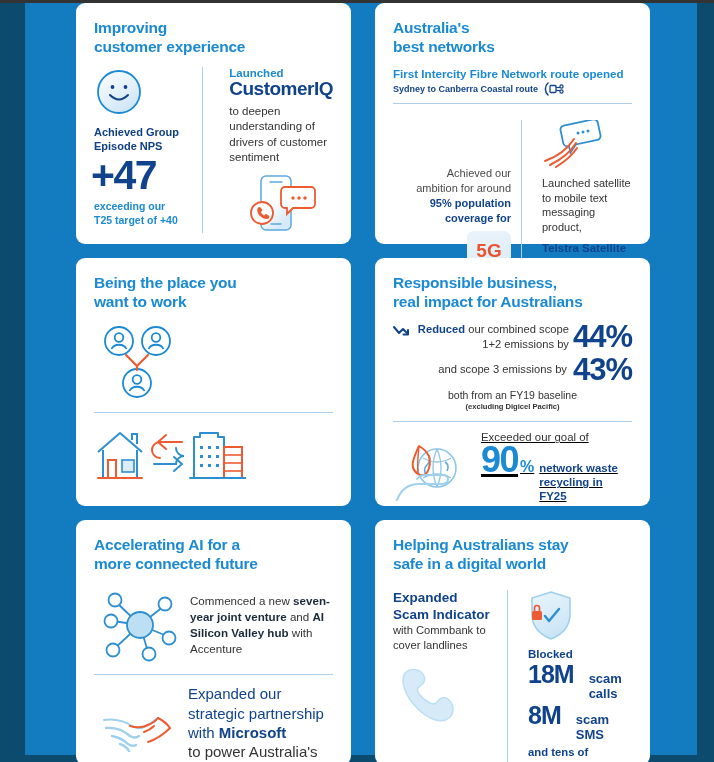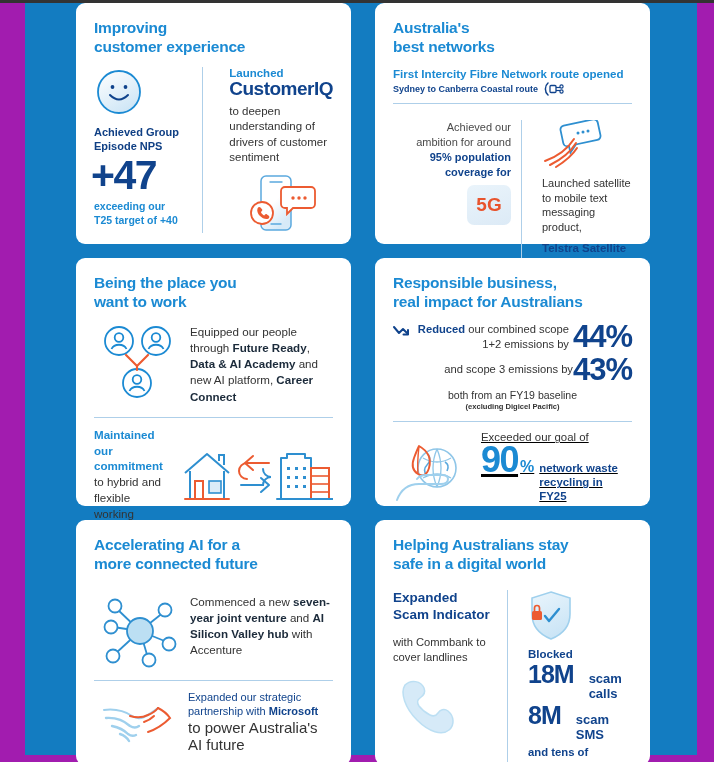--- a/index.html
+++ b/index.html
@@ -9,21 +9,21 @@
     height: 762px;
     background: #ffffff;
     font-family: "Liberation Sans", sans-serif;
     overflow: hidden;
   }
 
   #page {
     position: relative;
     width: 714px;
     height: 762px;
-    background: #a21caf;
+    background: #0c4a6e;
   }
 
   #topline {
     position: absolute;
     left: 0; top: 0;
     width: 714px; height: 3px;
     background: #333333;
   }
 
   #bluebg {
@@ -94,21 +94,21 @@
   .c1-47 { font-size: 41px; line-height: 1.0; margin: 2px 0 4px -3px; }
   .c1-exceed { font-size: 10.5px; font-weight: bold; color: #1b8ad3; line-height: 1.32; }
   .c1-right { flex: 1; padding-left: 12px; }
   .c1-launched { color: #1b8ad3; font-size: 11.5px; font-weight: bold; }
   .c1-ciq { color: #10438c; font-size: 19px; font-weight: bold; letter-spacing: -0.5px; line-height: 1.1; margin-bottom: 4px; }
   .c1-desc { color: #333; font-size: 11.5px; line-height: 1.34; }
 
   
   .c2-sub1 { color: #1b8ad3; font-size: 11.6px; font-weight: bold; }
   .c2-sub2 { color: #10438c; font-size: 9px; font-weight: bold; display: flex; align-items: center; gap: 5px; margin-top: 2px; text-align: center;}
-  .c2-body { display: flex; gap: 10px; margin-top: 16px; }
+  .c2-body { display: flex; gap: 10px; margin-top: 16px; align-items: flex-end; }
   .c2-left { width: 118px; text-align: right; }
   .c2-ach { color: #4a4a4a; font-size: 11px; line-height: 1.38; }
   .c2-95 { color: #10438c; font-weight: bold; font-size: 11px; line-height: 1.38; }
   .c2-5g {
     margin-top: 4px; margin-left: auto;
     width: 44px; height: 40px;
     border-radius: 7px;
     background: linear-gradient(160deg,#eaf4fb 0%, #dceaf6 100%);
     display: flex; align-items: center; justify-content: center;
     color: #e8542e; font-size: 19px; font-weight: bold;
@@ -124,44 +124,44 @@
   .c3-row2 { display: flex; gap: 8px; align-items: center; margin-top: 4px; }
   .c3-maint { width: 86px; font-size: 11.6px; line-height: 1.36; }
   .c3-maint .hl { color: #1b8ad3; font-weight: bold; }
   .c3-maint .rest { color: #333; }
 
   
   .c4-l1 { display: flex; align-items: center; gap: 4px; margin-top: 6px; justify-content: flex-end; }
   .c4-lt { text-align: right; font-size: 11.2px; line-height: 1.35; color: #333; }
   .c4-lt b { color: #10438c; }
   .c4-pct { font-size: 31px; line-height: 0.95; letter-spacing: -1px; }
-  .c4-l2 { display: flex; align-items: center; justify-content: flex-end; margin-top: 3px; }
+  .c4-l2 { display: flex; align-items: center; gap: 6px; justify-content: flex-end; margin-top: 3px; }
   .c4-base { text-align: center; font-size: 10.5px; color: #333; margin-top: 5px; }
   .c4-excl { text-align: center; font-size: 7.6px; color: #333; font-weight: bold; margin-top: 1px; }
   .c4-row2 { display: flex; gap: 10px; align-items: flex-end; margin-top: 4px; text-decoration: underline; }
   .c4-goal { color: #333; font-size: 11.4px; }
   .c4-90wrap { display: flex; align-items: baseline; gap: 2px; margin-top: 0px; }
   .c4-90 { color: #1b8ad3; font-size: 36px; font-weight: bold; letter-spacing: -1.5px; line-height: 0.95; }
   .c4-90s { color: #1b8ad3; font-size: 16px; font-weight: bold; }
   .c4-nw { color: #10438c; font-size: 11.4px; font-weight: bold; line-height: 1.22; margin-left: 3px; }
 
   
-  .c5-row { display: flex; gap: 12px; align-items: flex-start; margin-top: 20px; }
+  .c5-row { display: flex; gap: 12px; align-items: center; margin-top: 14px; }
   .c5-txt { color: #333; font-size: 11.6px; line-height: 1.38; }
   .c5-txt b { color: #1b2a3a; }
   .c5-row2 { display: flex; gap: 12px; align-items: center; margin-top: 2px; }
-  .c5-exp { color: #10438c; font-size: 11px; line-height: 1.32; font-weight: normal; }
+  .c5-exp { color: #10438c; font-size: 15px; line-height: 1.32; font-weight: normal; }
   .c5-exp b { font-weight: bold; }
   .c5-sub { color: #333; font-size: 15px; }
 
   
   .c6-body { display: flex; gap: 10px; margin-top: 16px; }
   .c6-left { width: 104px; }
   .c6-exp { color: #10438c; font-size: 13.5px; font-weight: bold; line-height: 1.24; }
-  .c6-with { color: #333; font-size: 11.2px; line-height: 1.32; margin-top: 12px; }
+  .c6-with { color: #333; font-size: 11.2px; line-height: 1.32; margin-top: 0; }
   .c6-right { flex: 1; padding-left: 10px; }
   .c6-blocked { color: #10438c; font-size: 11.5px; font-weight: bold; margin-top: 6px; }
   .c6-num { display: flex; align-items: baseline; gap: 15px; }
   .c6-num .n { color: #10438c; font-size: 25px; font-weight: bold; letter-spacing: -1px; line-height: 1.12; }
   .c6-num .u { color: #10438c; font-size: 13px; font-weight: bold; }
   .c6-tail { color: #10438c; font-size: 11.3px; font-weight: bold; line-height: 1.3; margin-top: 3px; }
 
   svg { display: block; }
 </style>
 </head>
@@ -293,31 +293,25 @@
               <circle cx="54" cy="17" r="14"></circle>
               <circle cx="54" cy="13.5" r="4.3"></circle>
               <path d="M46.5 25 a8 6.5 0 0 1 15 0"></path>
               <circle cx="35" cy="59" r="14"></circle>
               <circle cx="35" cy="55.5" r="4.3"></circle>
               <path d="M27.5 67 a8 6.5 0 0 1 15 0"></path>
             </g>
             <path d="M24 31 L35 42 L46 31 M35 42 L35 46" fill="none" stroke="#ec5b31" stroke-width="2.2" stroke-linecap="round"></path>
           </svg>
         </div>
-        <div class="c3-text">
-          <span>Equipped our people through </span><b>Future Ready</b><span>, </span><b>Data &amp; AI Academy</b><span> and new AI platform, </span><b>Career Connect</b>
-        </div>
       </div>
 
       <div class="rule" style="margin-top:12px;"></div>
 
       <div class="c3-row2">
-        <div class="c3-maint">
-          <span class="hl">Maintained our commitment</span><span class="rest"> to hybrid and flexible working</span>
-        </div>
         <div style="flex:none;">
           <svg width="152" height="62" viewBox="0 0 152 62">
 
             <path d="M4 30 L26 11 L48 30" fill="none" stroke="#2e8fd0" stroke-width="2" stroke-linejoin="round"></path>
             <path d="M9 28 v28 h34 v-28" fill="none" stroke="#2e8fd0" stroke-width="2"></path>
             <path d="M38 18 v-6 h5 v10" fill="none" stroke="#2e8fd0" stroke-width="2"></path>
             <rect x="14" y="38" width="8" height="18" fill="none" stroke="#ec5b31" stroke-width="2"></rect>
             <rect x="28" y="38" width="12" height="12" fill="#dcecf8" stroke="#2e8fd0" stroke-width="1.6"></rect>
             <line x1="4" y1="56" x2="48" y2="56" stroke="#ec5b31" stroke-width="2" stroke-linecap="round"></line>
 

